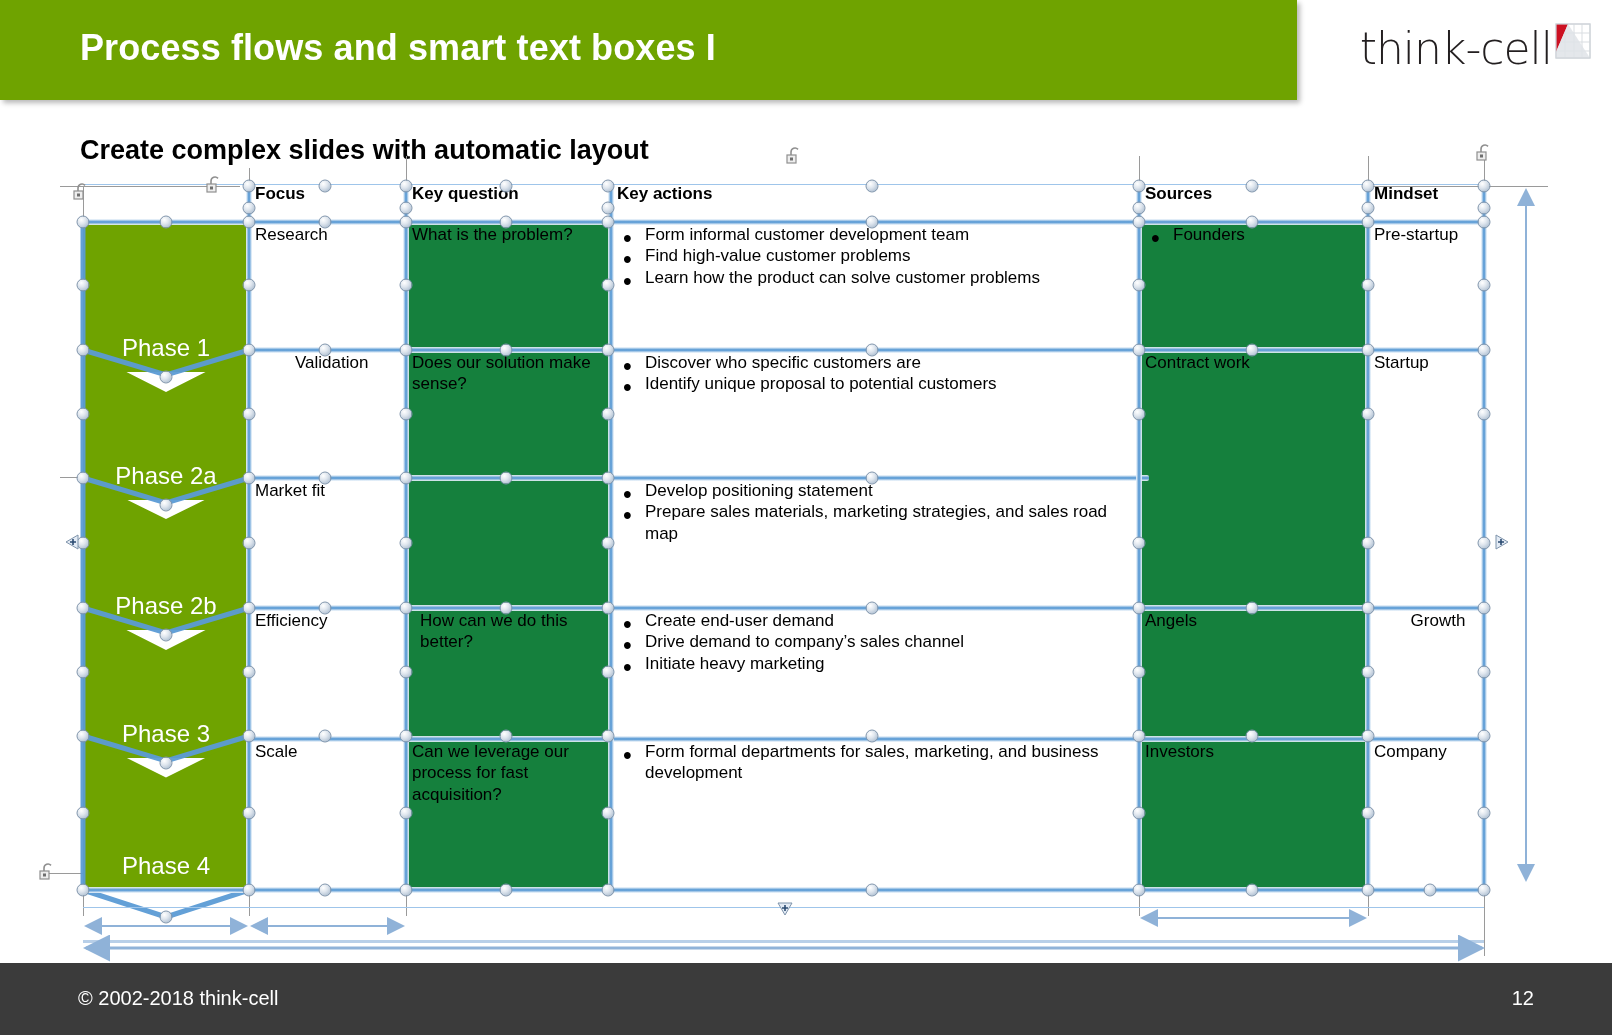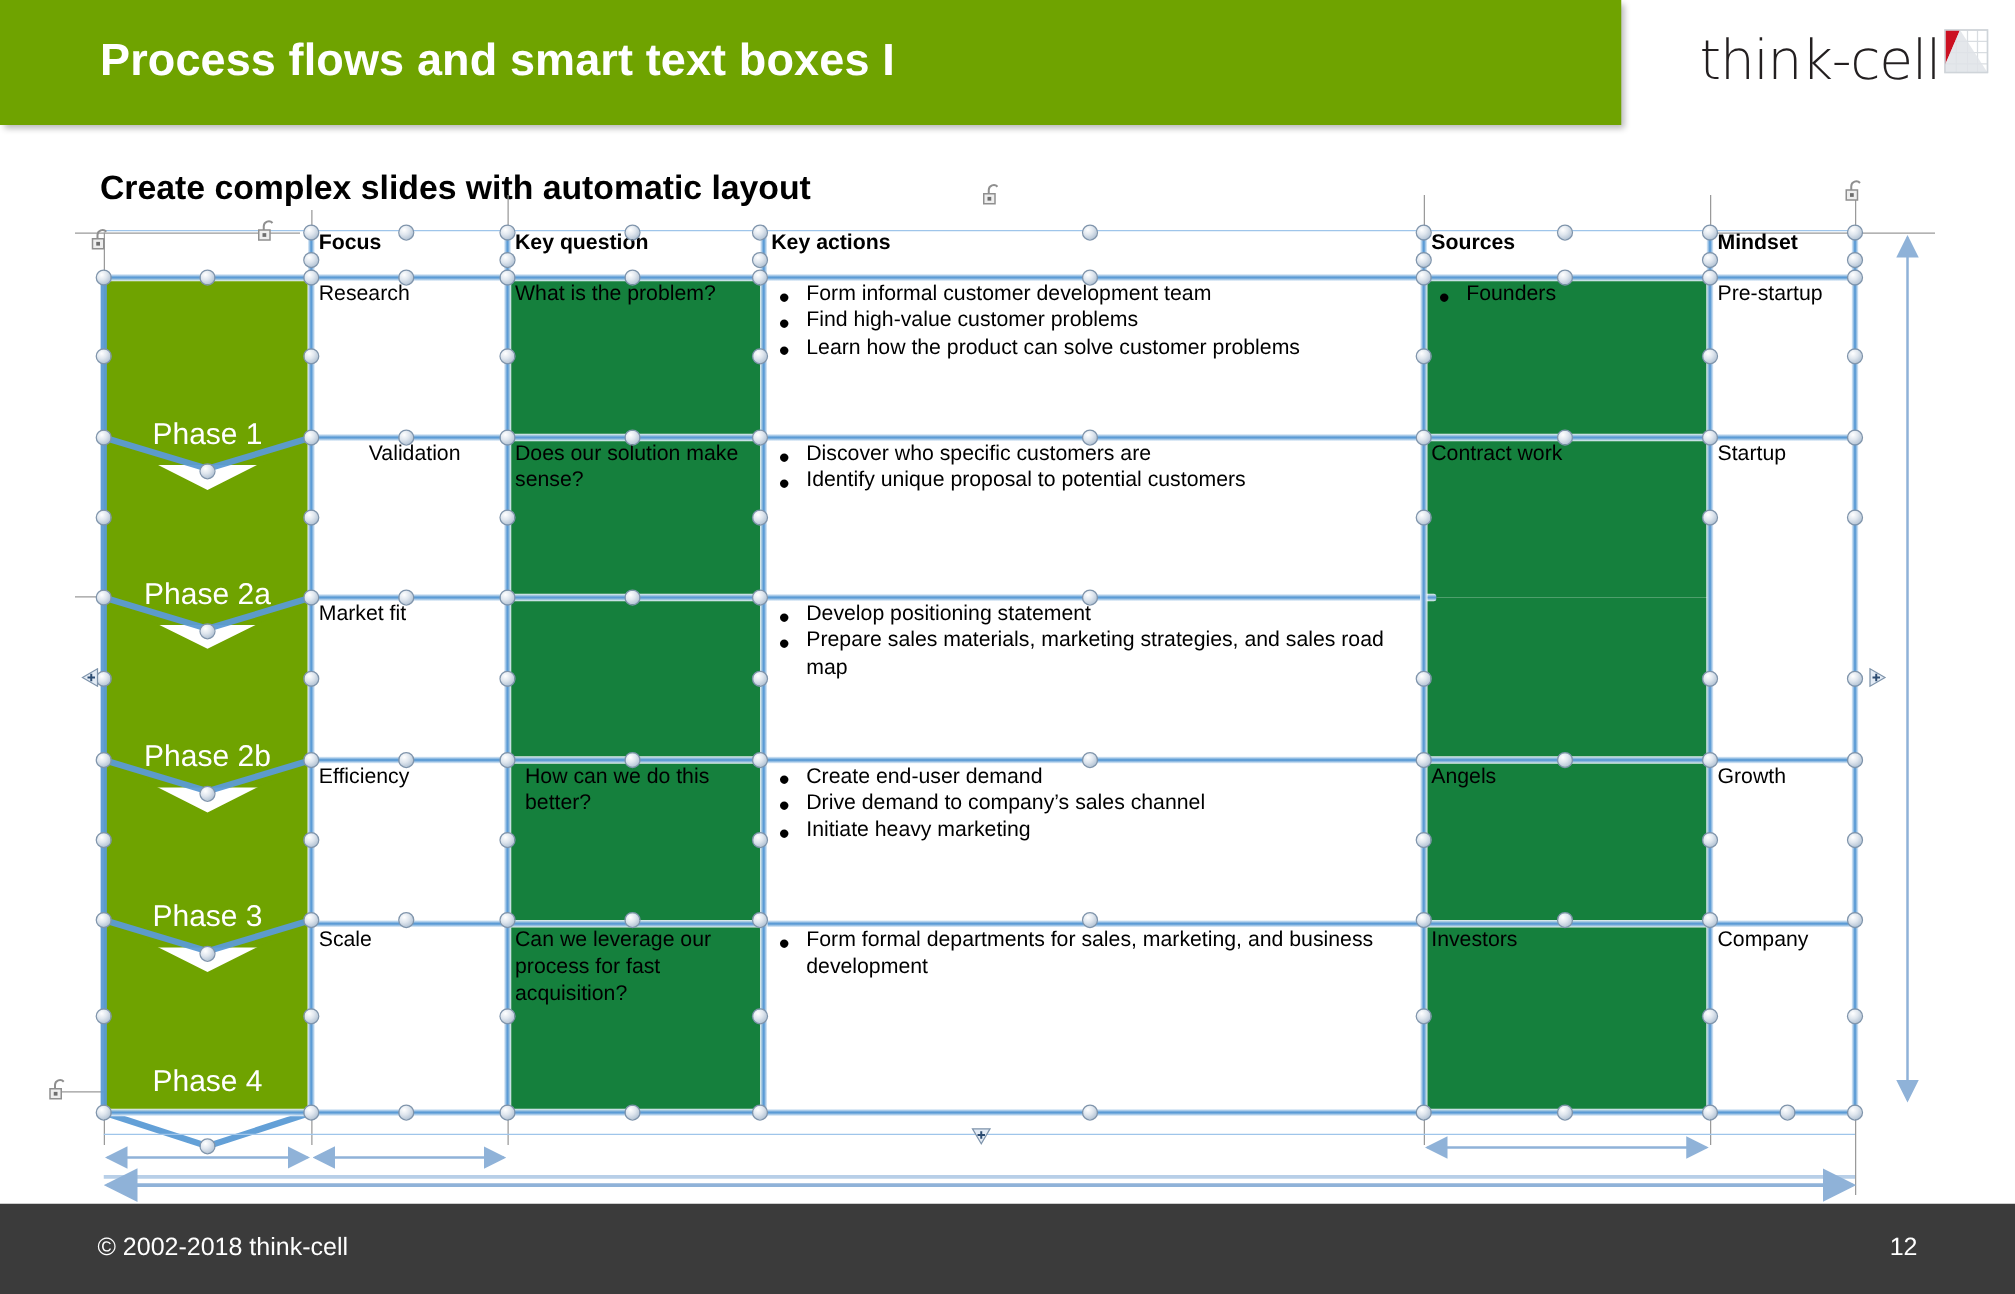--- a/index.html
+++ b/index.html
@@ -230,21 +230,21 @@
     <div class="cell" style="left:0px;   top:427px; width:157px; height:131px;"><span>Efficiency</span></div>
     <div class="cell gray" style="left:157px; top:427px; width:205px; height:131px;padding-left:14px;"><span>How can we do this better?</span></div>
     <div class="cell" style="left:362px; top:427px; width:528px; height:131px;">
       <ul>
         <li>Create end-user demand</li>
         <li>Drive demand to company’s sales channel</li>
         <li>Initiate heavy marketing</li>
       </ul>
     </div>
     <div class="cell gray" style="left:890px; top:427px; width:229px; height:131px;"><span>Angels</span></div>
-    <div class="cell" style="left:1119px;top:427px; width:140px; height:131px;"><span>Growth</span></div>
+    <div class="cell" style="left:1119px;top:427px; width:140px; height:131px;text-align:center;"><span>Growth</span></div>
 
     <div class="cell" style="left:0px;   top:558px; width:157px; height:151px;"><span>Scale</span></div>
     <div class="cell gray" style="left:157px; top:558px; width:205px; height:151px;"><span>Can we leverage our process for fast acquisition?</span></div>
     <div class="cell" style="left:362px; top:558px; width:528px; height:151px;">
       <ul>
         <li>Form formal departments for sales, marketing, and business development</li>
       </ul>
     </div>
     <div class="cell gray" style="left:890px; top:558px; width:229px; height:151px;"><span>Investors</span></div>
     <div class="cell" style="left:1119px;top:558px; width:139px; height:151px;"><span>Company</span></div>

